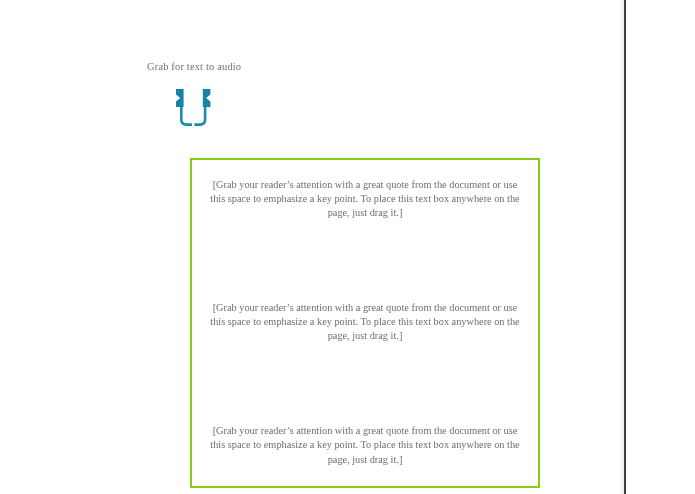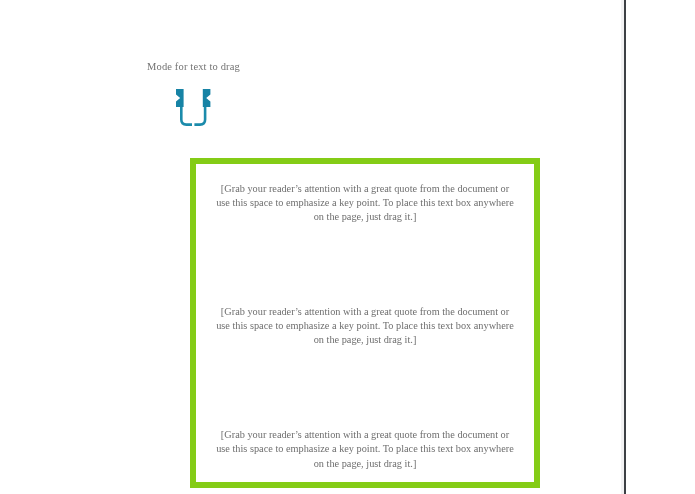--- a/index.html
+++ b/index.html
@@ -70,21 +70,21 @@
   }
 
   
   #quote-box {
     position: absolute;
     left: 190px;
     top: 158px;
     width: 350px;
     height: 330px;
     box-sizing: border-box;
-    border: 6px solid #84cc16;
+    border: 2px solid #84cc16;
     background: #ffffff;
     padding: 18px 12px 0 12px;
   }
   .quote-para {
     font-size: 10.3px;
     line-height: 14.2px;
     color: #6e6e6e;
     text-align: center;
     margin: 0;
     padding: 0 6px;
@@ -93,21 +93,21 @@
   .quote-spacer-2 { height: 81px; }
 </style>
 </head>
 <body>
 
 <div id="page">
 
   <div id="page-edge-shadow"></div>
   <div id="page-edge-rule"></div>
 
-  <div id="heading">Mode for text to drag</div>
+  <div id="heading">Grab for text to audio</div>
 
   <div id="earbuds-icon">
     <svg viewBox="0 0 48 48" xmlns="http://www.w3.org/2000/svg" aria-hidden="true">
 
       <path d="M3.0 3.0 L10.6 3.0 L10.6 21.0 L3.0 21.0 L3.0 15.6 L7.2 12.0 L3.0 8.4 Z" fill="#1783a5"></path>
 
       <path d="M8.3 21.0 L8.3 33.5 Q8.3 38.6 13.4 38.6 L19.0 38.6" fill="none" stroke="#1b8bab" stroke-width="2.6" stroke-linecap="butt"></path>
 
       <path d="M37.4 3.0 L29.8 3.0 L29.8 21.0 L37.4 21.0 L37.4 15.6 L33.2 12.0 L37.4 8.4 Z" fill="#1783a5"></path>
 

